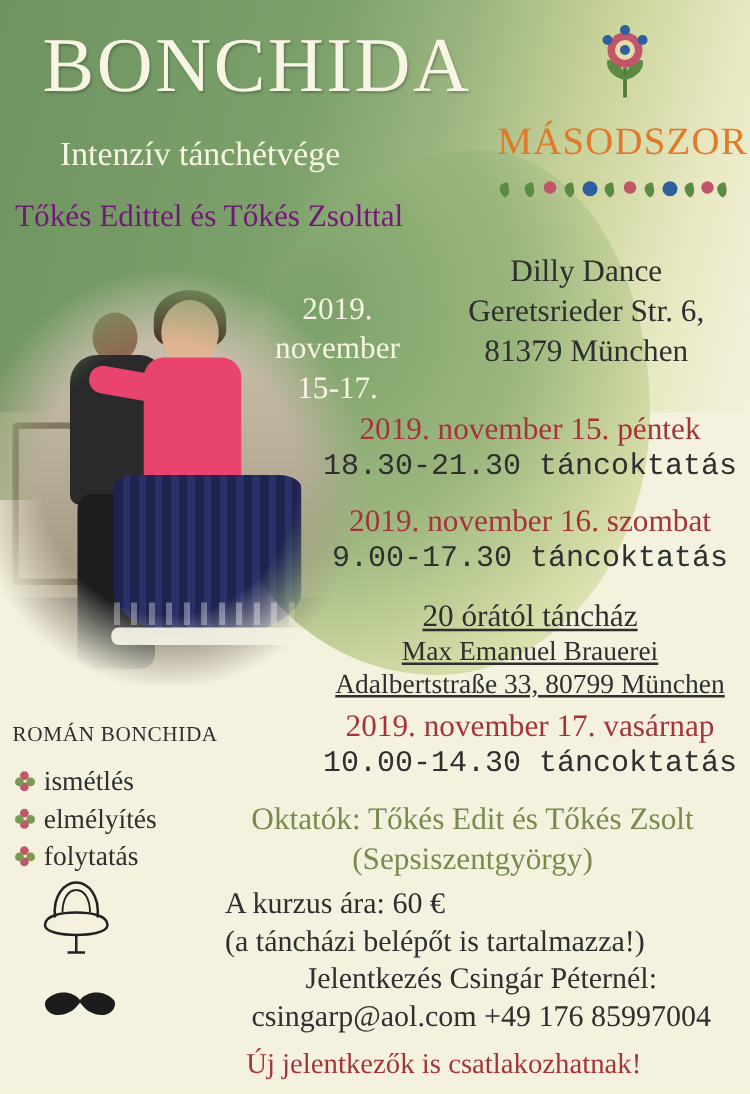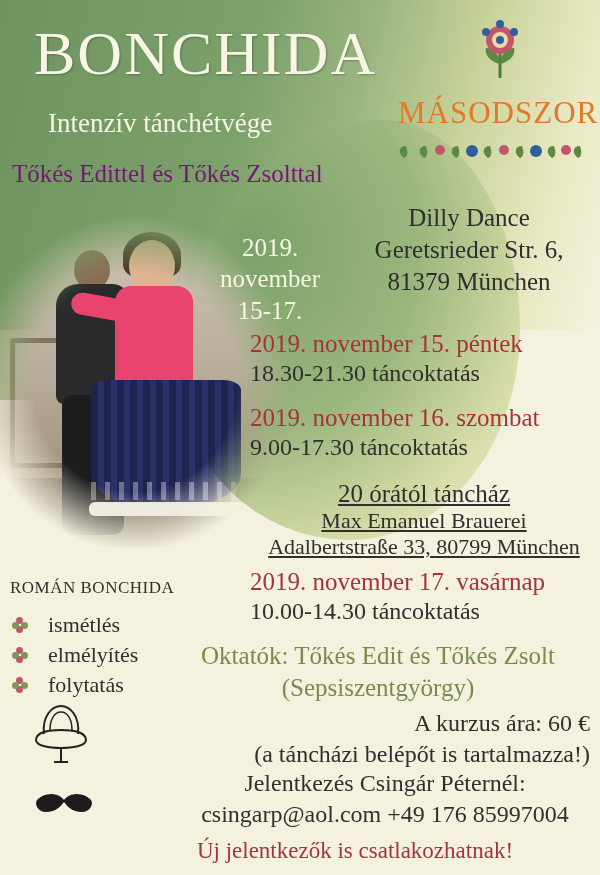--- a/index.html
+++ b/index.html
@@ -208,30 +208,31 @@
     font-size: 25px;
     line-height: 1.28;
     color: #2f2f2f;
   }
   .venue .vname { display: block; }
 
   .sched {
     position: absolute;
     left: 250px;
     width: 348px;
-    text-align: left;
+    text-align: center;
   }
   .sched .day {
     color: #a5343a;
     font-size: 25px;
     margin-bottom: 2px;
   }
   .sched .time {
     color: #2f2f2f;
     font-size: 24px;
+    font-family: Liberation Mono, monospace;
   }
   #sched1 { top: 330px; }
   #sched2 { top: 404px; }
   .tanchaz {
     position: absolute;
     left: 250px;
     top: 480px;
     width: 348px;
     text-align: center;
     color: #2f2f2f;
@@ -250,21 +251,21 @@
     text-align: center;
     color: #7a8a4e;
     font-size: 25px;
     line-height: 1.28;
   }
   .price {
     position: absolute;
     left: 180px;
     top: 708px;
     width: 410px;
-    text-align: right;
+    text-align: left;
     color: #2f2f2f;
     font-size: 24px;
     line-height: 1.3;
   }
   .contact {
     position: absolute;
     left: 180px;
     top: 768px;
     width: 410px;
     text-align: center;
@@ -293,21 +294,21 @@
   }
   .bullets {
     position: absolute;
     left: 12px;
     top: 612px;
     width: 190px;
   }
   .bullet {
     display: flex;
     align-items: center;
-    gap: 20px;
+    gap: 7px;
     font-size: 22px;
     color: #2f2f2f;
     margin-bottom: 4px;
   }
   .flower-bullet {
     width: 16px;
     height: 16px;
     flex: 0 0 16px;
     position: relative;
   }

